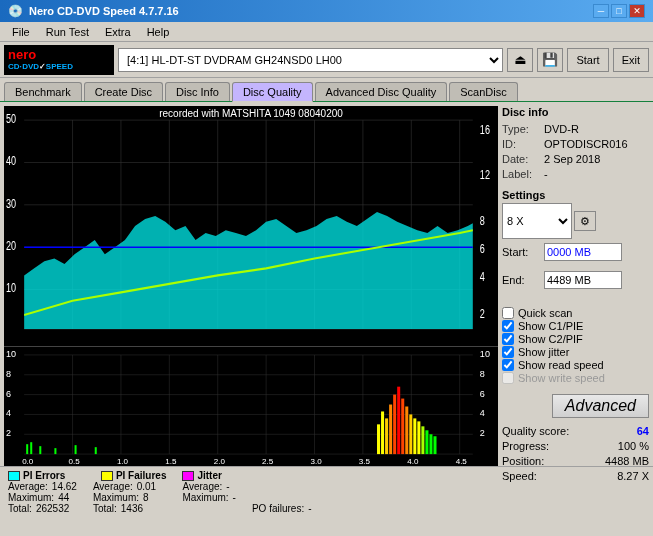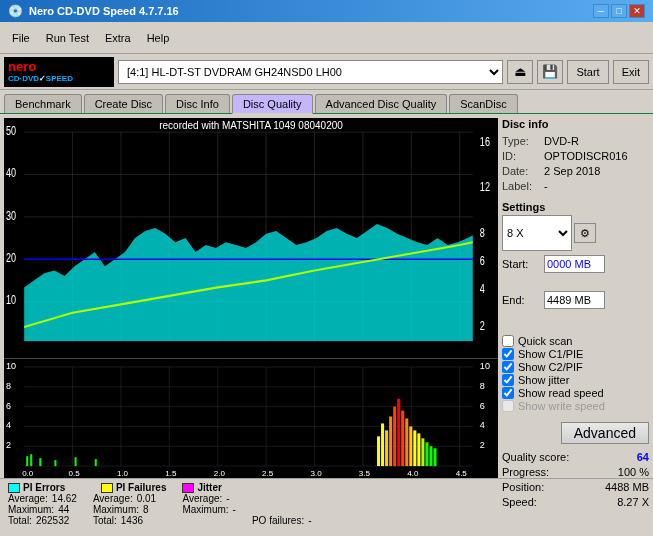--- a/index.html
+++ b/index.html
@@ -18,21 +18,21 @@
     .title-bar-left { display: flex; align-items: center; gap: 6px; font-size: 11px; font-weight: bold; }
     .title-bar-right { display: flex; gap: 2px; }
     .title-btn {
       width: 16px; height: 14px; background: #5aabf0; border: 1px solid #3a8ad0;
       color: white; font-size: 9px; display: flex; align-items: center; justify-content: center;
       cursor: pointer;
     }
 
     
     .menu-bar {
-      background: #d4d0c8; height: 32px; display: flex; align-items: center;
+      background: #d4d0c8; height: 20px; display: flex; align-items: center;
       padding: 0 4px; border-bottom: 1px solid #a0a0a0;
     }
     .menu-item { padding: 2px 8px; font-size: 11px; cursor: pointer; }
 
     
     .toolbar {
       background: #d4d0c8; height: 36px; display: flex; align-items: center;
       padding: 2px 4px; gap: 4px; border-bottom: 1px solid #a0a0a0;
     }
     .drive-select {
@@ -65,29 +65,29 @@
     .right-panel {
       width: 155px; padding: 4px; display: flex; flex-direction: column; gap: 3px;
       font-size: 11px;
     }
     .panel-section-title { font-weight: bold; color: #000; margin-bottom: 2px; }
     .info-row { display: flex; gap: 4px; }
     .info-label { color: #333; min-width: 38px; }
     .info-value { color: #000; }
     .speed-row { display: flex; gap: 2px; align-items: center; margin-bottom: 4px; }
     .speed-select { width: 70px; height: 36px; border: 1px solid #888; background: white; font-size: 11px; }
-    .field-input { width: 61px; height: 18px; border: 1px solid #888; background: white; font-size: 11px; padding: 0 2px; }
-    .field-row { display: flex; align-items: center; gap: 4px; margin-bottom: 18px; }
+    .field-input { width: 78px; height: 18px; border: 1px solid #888; background: white; font-size: 11px; padding: 0 2px; }
+    .field-row { display: flex; align-items: center; gap: 4px; margin-bottom: 10px; }
     .field-label { min-width: 38px; font-size: 11px; }
     .checkbox-row { display: flex; align-items: center; gap: 4px; margin: 1px 0; }
     .checkbox-row input { width: 12px; height: 12px; }
     .advanced-btn {
       background: linear-gradient(to bottom, #e8e8e8, #d0d0d0);
-      border: 1px solid #888; padding: 2px 12px; font-size: 14px;
-      cursor: pointer; align-self: flex-end; margin-top: 2px;
+      border: 1px solid #888; padding: 2px 12px; font-size: 16px;
+      cursor: pointer; align-self: flex-end; margin-top: 2px; font-style: italic;
     }
     .quality-row { display: flex; justify-content: space-between; margin-top: 4px; font-size: 11px; }
     .quality-score { color: #0000ff; font-weight: bold; }
     .progress-row { display: flex; justify-content: space-between; font-size: 11px; }
     svg { width: 100%; height: 100%; }
 
     
     .nero-logo { background: black; color: white; font-size: 10px; padding: 2px 4px; font-weight: bold; border: none; }
   </style>
 </head>

